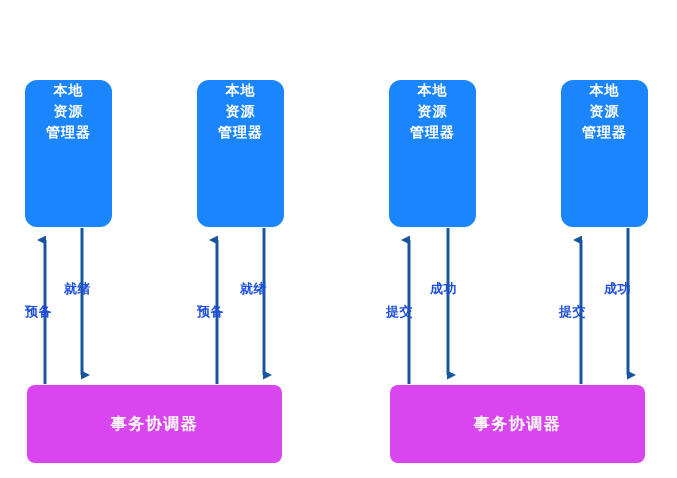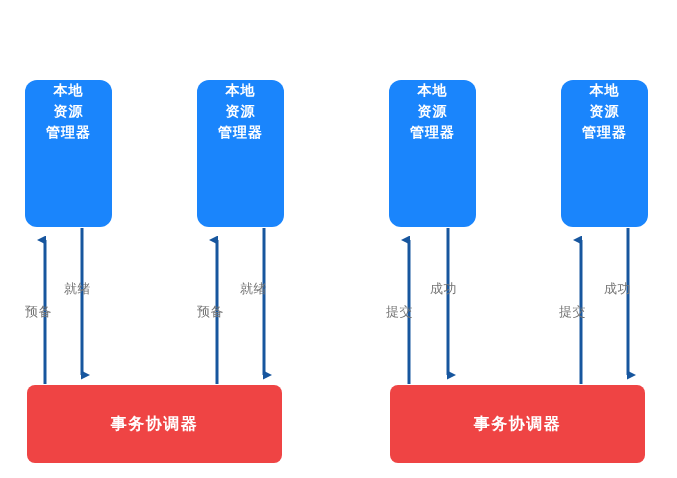--- a/index.html
+++ b/index.html
@@ -38,21 +38,21 @@
     align-items: flex-start;
     justify-content: center;
     text-align: center;
     letter-spacing: 1px;
   }
   .rm-box .rm-lines {
     display: block;
   }
   .coord-box {
     position: absolute;
-    background: #ef4444;
+    background: #d946ef;
     border-radius: 8px;
     color: #ffffff;
     font-size: 16px;
     font-weight: 700;
     display: flex;
     align-items: center;
     justify-content: center;
     text-align: center;
     letter-spacing: 1.5px;
   }
@@ -60,22 +60,22 @@
     position: absolute;
     left: 0;
     top: 0;
     width: 677px;
     height: 478px;
     pointer-events: none;
   }
   .edge-label {
     position: absolute;
     font-size: 13px;
-    font-weight: 400;
-    color: #737373;
+    font-weight: 700;
+    color: #1d4ed8;
     white-space: nowrap;
     letter-spacing: 0.5px;
   }
 </style>
 </head>
 <body>
 
 <div id="canvas">
 
 

